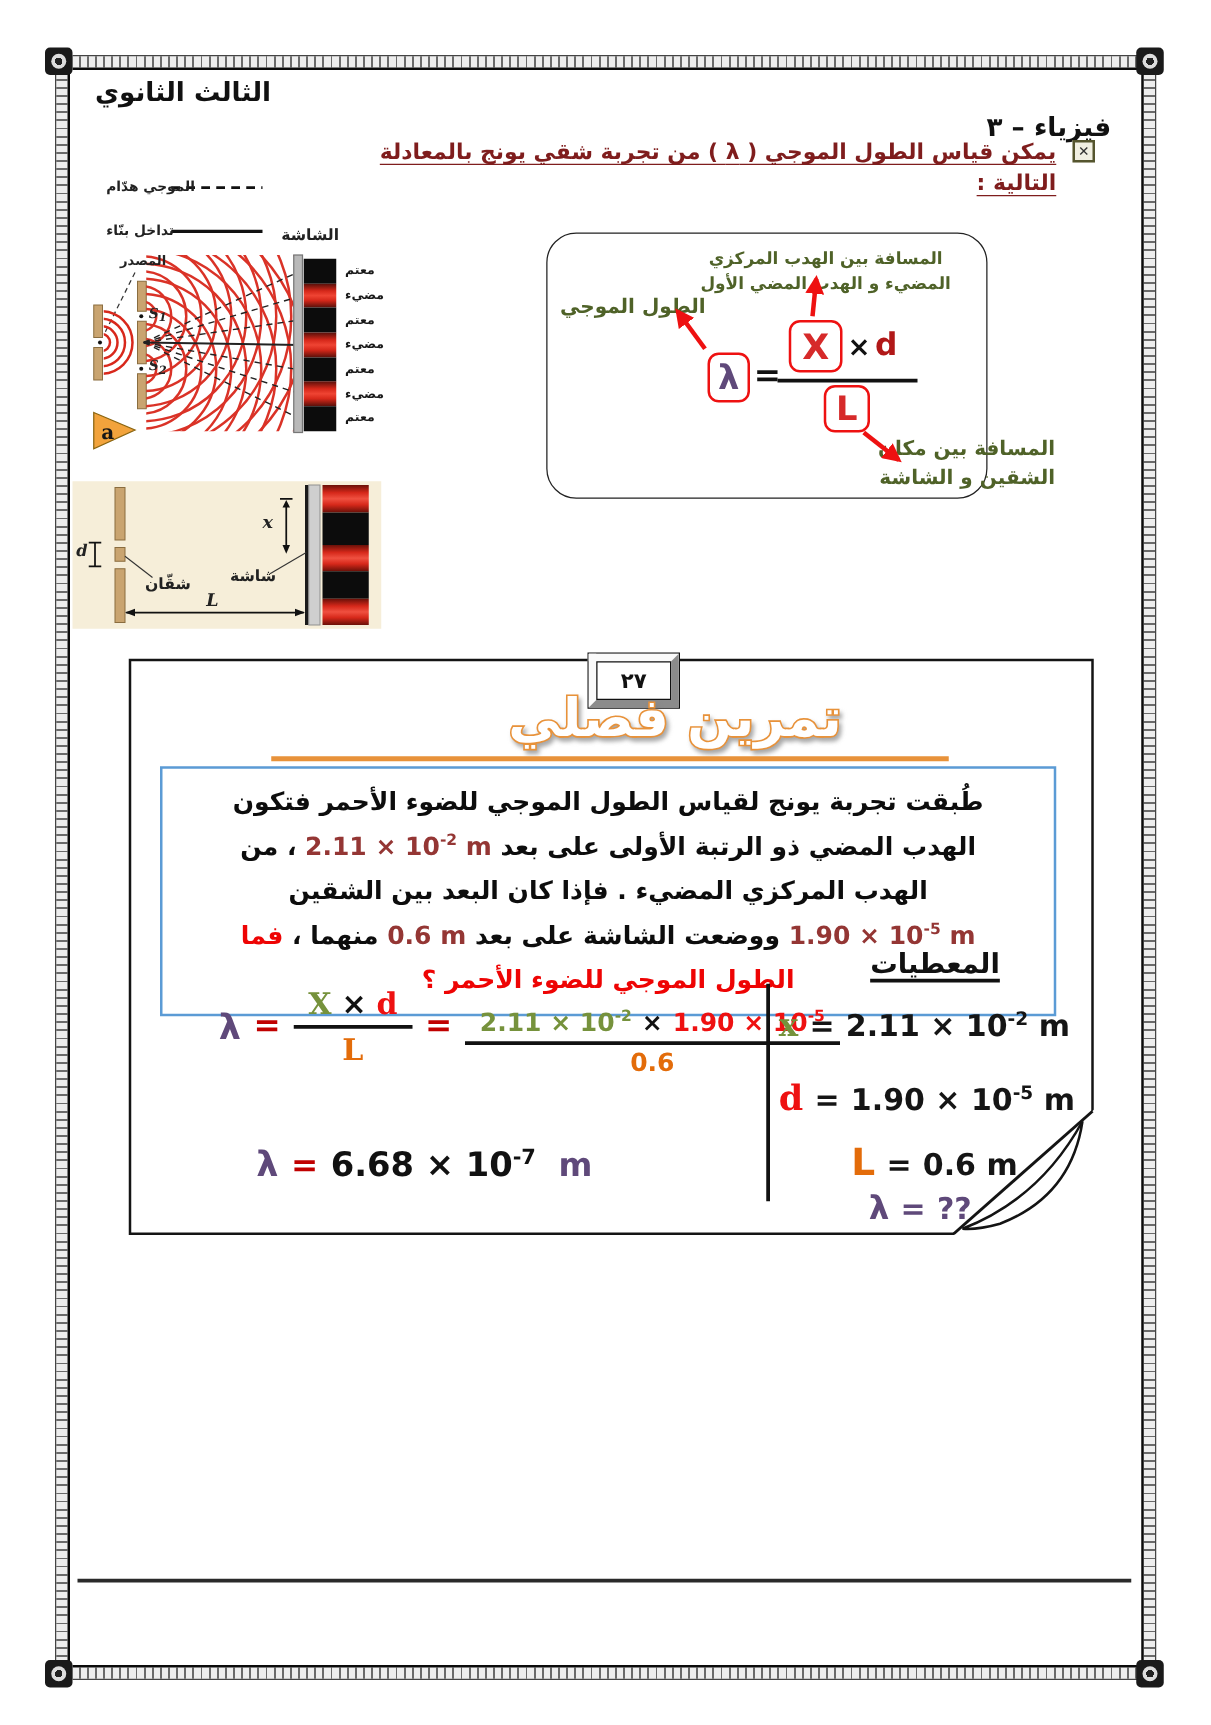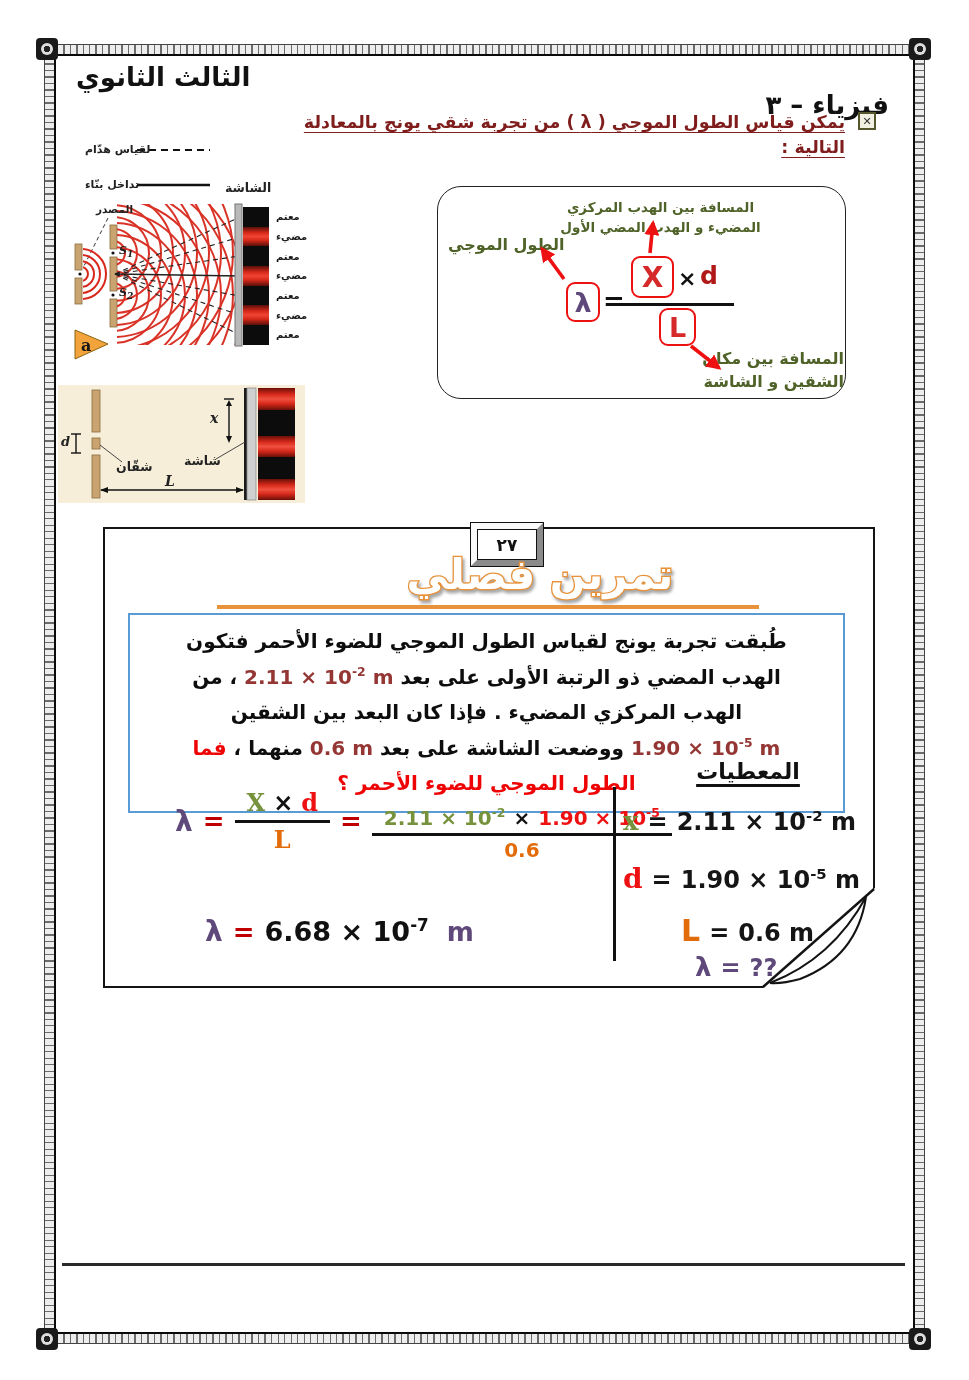--- a/index.html
+++ b/index.html
@@ -15,21 +15,21 @@
     background:repeating-linear-gradient(to bottom,#ededed 0 5px,#6a6a6a 5px 6.5px); }
   .frame-left { left:44px; border-left:1.5px solid #444; border-right:2.5px solid #0a0a0a; }
   .frame-right { right:44px; border-right:1.5px solid #444; border-left:2.5px solid #0a0a0a; }
   .corner { position:absolute; width:22px; height:22px; background:#1a1a1a; border-radius:4px; }
   .corner::after { content:""; position:absolute; inset:5px; border-radius:50%;
     background:radial-gradient(circle at 50% 50%, #222 0 3px, #ddd 3px 100%); }
   .c-tl { left:36px; top:38px; } .c-tr { right:38px; top:38px; }
   .c-bl { left:36px; bottom:30px; } .c-br { right:38px; bottom:30px; }
 
   
-  .hdr { position:absolute; top:62px; font-size:26px; font-weight:bold; color:#111; letter-spacing:.5px; }
+  .hdr { position:absolute; top:62px; font-size:21px; font-weight:bold; color:#111; letter-spacing:.5px; }
   .hdr-right { right:80px;margin-top:28px; } .hdr-left { left:76px; }
 
   
   .intro-row { position:absolute; left:280px; top:110px; width:596px; display:flex;
     direction:rtl; align-items:flex-start; gap:13px; }
   .chk { width:18px; height:18px; border:2px solid #55552e; background:#f1efe2; color:#333;
     font-size:11px; font-weight:bold; text-align:center; line-height:15px; margin-top:2px; flex:0 0 auto; }
   .intro-title { color:#7f1d1d; font-size:17.5px; font-weight:bold;
     text-decoration:underline; text-underline-offset:4px; line-height:1.45; }
 
@@ -37,21 +37,21 @@
   .wave-diagram { position:absolute; left:62px; top:138px; width:286px; height:230px; }
   .wd-label { position:absolute; font-size:11px; font-weight:bold; color:#222; direction:rtl; white-space:nowrap; }
   .fringe-strip { position:absolute; left:181px; top:69px; }
   .fringe-row { display:flex; align-items:center; height:19.7px; }
   .band { width:26px; height:100%; }
   .band.dark { background:#0c0c0c; }
   .band.bright { background:linear-gradient(180deg,#58100a 0%,#d6281a 30%,#ef4433 50%,#d6281a 70%,#58100a 100%); }
   .fringe-label { margin-left:7px; font-size:10px; font-weight:bold; color:#1a1a1a; }
 
   
-  .formula-box { position:absolute; left:437px; top:186px; width:409px; height:213px;
+  .formula-box { position:absolute; left:437px; top:186px; width:353px; height:213px;
     border:1.6px solid #222; border-radius:24px; background:#fff; }
   .fb-green { color:#4f6228; font-weight:bold; position:absolute; direction:rtl; text-align:center; }
   .fb-top { left:120px; top:10px; width:205px; font-size:13.5px; line-height:1.5; }
   .fb-wave { left:10px; top:48px; font-size:16px; }
   .fb-bottom { left:246px; top:160px; width:160px; font-size:16px; line-height:1.45; text-align:right; }
   .rbox { position:absolute; border:2.5px solid #ee1111; border-radius:9px; background:#fff;
     display:flex; align-items:center; justify-content:center; font-weight:bold; }
   .fb-lambda { left:128px; top:95px; width:34px; height:40px; font-size:27px; color:#5f497a; }
   .fb-eq { position:absolute; left:165px; top:99px; font-size:26px; font-weight:bold; color:#111; }
   .fb-x { left:193px; top:69px; width:43px; height:42px; font-size:28px; color:#d62a2a; }
@@ -199,21 +199,21 @@
         <line x1="53" y1="136" x2="178" y2="118" stroke-dasharray="5 4"></line>
         <line x1="53" y1="136" x2="178" y2="138" stroke-width="1.6"></line>
         <line x1="53" y1="136" x2="178" y2="158" stroke-dasharray="5 4"></line>
         <line x1="53" y1="136" x2="178" y2="177" stroke-dasharray="5 4"></line>
         <line x1="53" y1="136" x2="178" y2="197" stroke-dasharray="5 4"></line>
       </g>
       <rect x="173" y="66" width="7" height="142" fill="#b9b9b9" stroke="#777" stroke-width="1"></rect>
       <polygon points="13,192 46,206 13,221" fill="#f2a33c" stroke="#8a6510" stroke-width="1"></polygon>
       <text x="19" y="213" font-family="DejaVu Serif, serif" font-size="16" font-weight="bold" fill="#161616">a</text>
     </svg>
-    <span class="wd-label" style="left:23px; top:5px;">لقياس هدّام</span>
+    <span class="wd-label" style="left:23px; top:5px;">الموجي هدّام</span>
     <span class="wd-label" style="left:23px; top:40px;">تداخل بنّاء</span>
     <span class="wd-label" style="left:163px; top:42px; font-size:12.5px;">الشاشة</span>
     <span class="wd-label" style="left:34px; top:65px; font-size:10.5px;">المصدر</span>
     <span class="wd-label sd-serif" style="left:57px; top:106px; font-size:11px; direction:ltr;"><span>S</span><sub>1</sub></span>
     <span class="wd-label sd-serif" style="left:57px; top:148px; font-size:11px; direction:ltr;"><span>S</span><sub>2</sub></span>
     <div class="fringe-strip">
       <div class="fringe-row">
           <div class="band dark"></div>
           <span class="fringe-label">معتم</span>
         </div>

